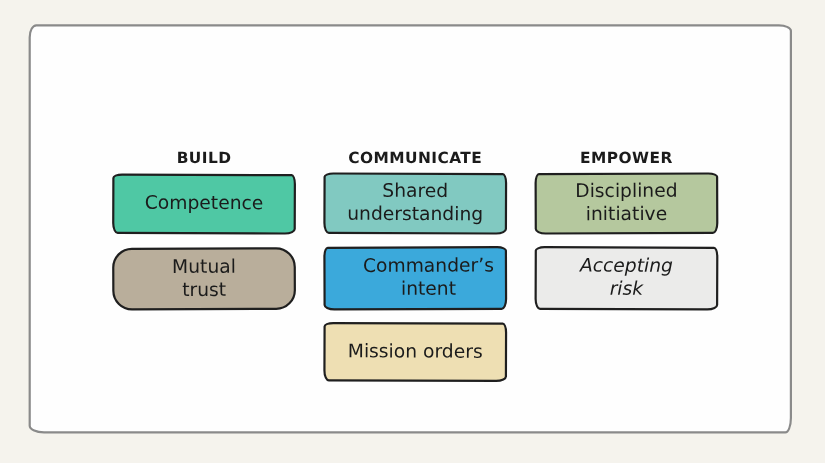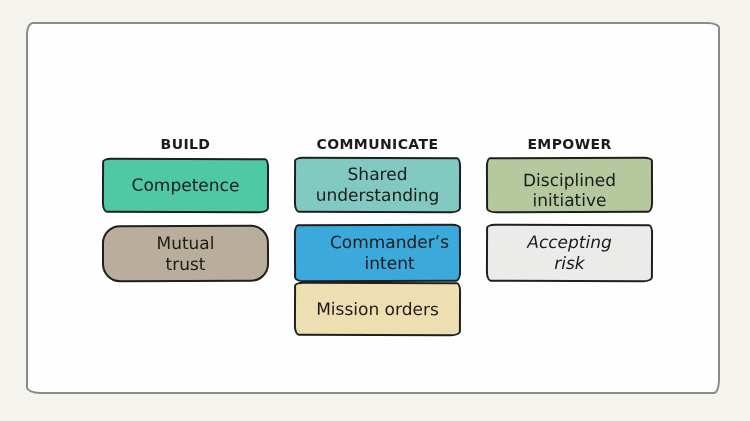--- a/index.html
+++ b/index.html
@@ -59,21 +59,21 @@
   }
   .box:nth-of-type(odd)  { transform: rotate(-0.2deg); }
   .box:nth-of-type(even) { transform: rotate(0.2deg); border-radius: 9px 4px 10px 5px / 4px 9px 5px 10px; }
   .box-label { white-space: pre-line; }
 
   
   #box-competence   { left:  74px; top: 134px; height: 55px; }
   #box-mutual-trust { left:  74px; top: 201px; height: 57px; border-radius: 18px; }
   #box-shared       { left: 266px; top: 133px; height: 56px; }
   #box-intent       { left: 266px; top: 200px; height: 58px; }
-  #box-orders       { left: 266px; top: 258px; height: 54px; }
+  #box-orders       { left: 266px; top: 269px; height: 54px; }
   #box-disciplined  { left: 458px; top: 133px; height: 56px; }
   #box-risk         { left: 458px; top: 200px; height: 58px; }
 </style>
 </head>
 <body>
 
 <div class="stage" style="background-color: rgb(245, 243, 237);">
 
   <div class="card" style="background-color: rgb(254, 254, 254); border-color: rgb(138, 138, 138);">
 
@@ -98,21 +98,21 @@
 
     <div class="box" id="box-intent" style="background-color: rgb(59, 169, 219); border-color: rgb(31, 31, 31); color: rgb(27, 27, 27); padding-left: 24px;">
       <span class="box-label">Commander’s
 intent</span>
     </div>
 
     <div class="box" id="box-orders" style="background-color: rgb(238, 223, 179); border-color: rgb(31, 31, 31); color: rgb(27, 27, 27);">
       <span class="box-label">Mission orders</span>
     </div>
 
-    <div class="box" id="box-disciplined" style="background-color: rgb(181, 200, 158); border-color: rgb(31, 31, 31); color: rgb(27, 27, 27); align-items: flex-end;">
+    <div class="box" id="box-disciplined" style="background-color: rgb(181, 200, 158); border-color: rgb(31, 31, 31); color: rgb(27, 27, 27);">
       <span class="box-label">Disciplined
 initiative</span>
     </div>
 
     <div class="box" id="box-risk" style="background-color: rgb(235, 235, 234); border-color: rgb(31, 31, 31); color: rgb(27, 27, 27); font-style: italic;">
       <span class="box-label">Accepting
 risk</span>
     </div>
 
   </div>

